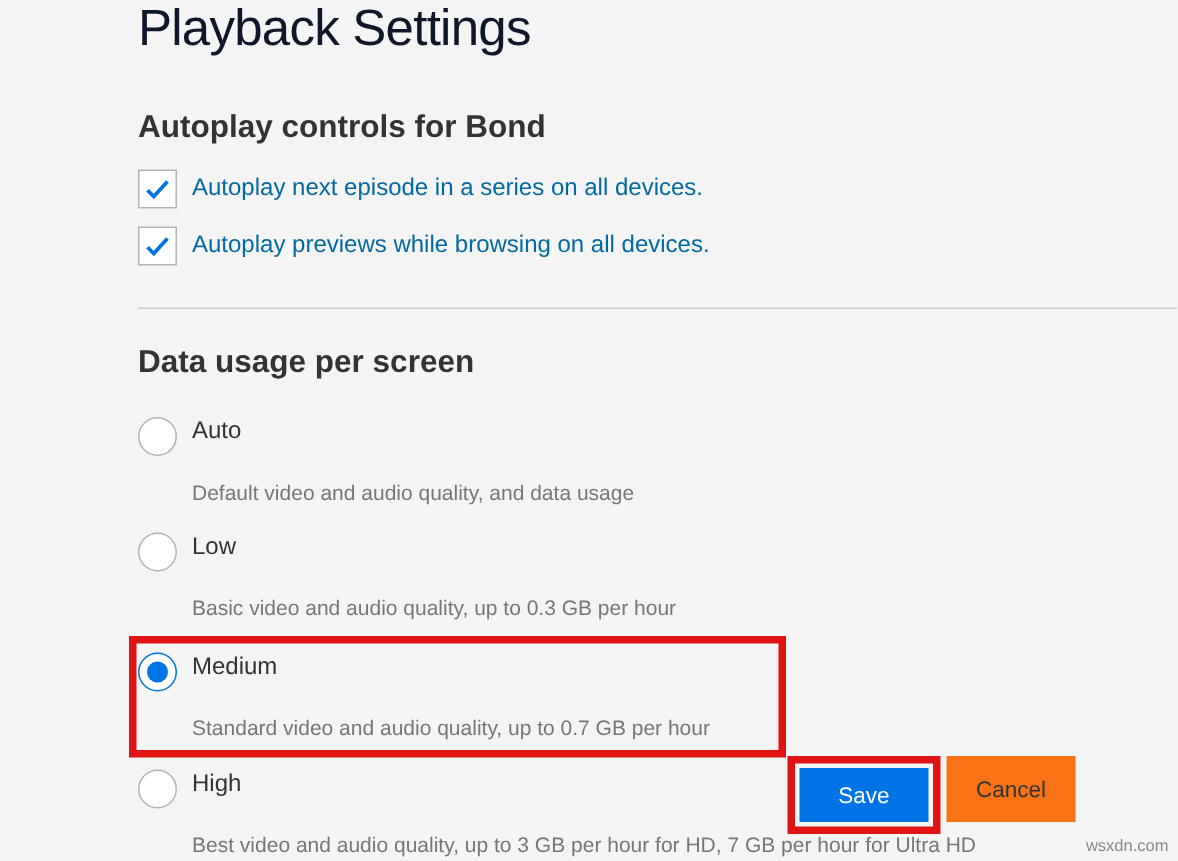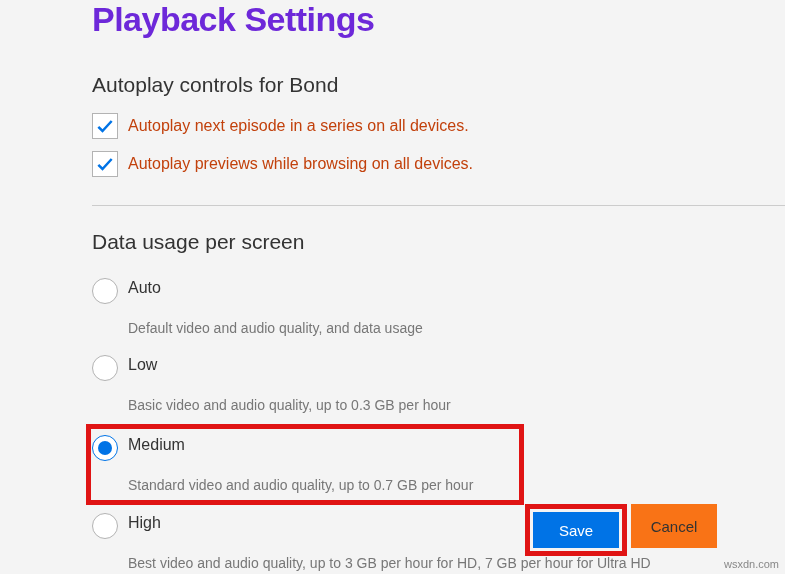--- a/index.html
+++ b/index.html
@@ -9,29 +9,29 @@
       width: 785px;
       height: 574px;
       position: relative;
       color: #333;
     }
     .content {
       padding: 0 0 0 92px;
     }
     .page-title {
       font-size: 34px;
-      font-weight: 700;
-      color: #6d28d9;
+      font-weight: 400;
+      color: #0f172a;
       margin-bottom: 34px;
       letter-spacing: -0.5px;
     }
     .section-title {
       font-size: 21px;
       color: #333;
-      font-weight: 400;
+      font-weight: 700;
       margin-bottom: 16px;
     }
     .checkbox-row {
       display: flex;
       align-items: center;
       margin-bottom: 12px;
     }
     .checkbox {
       width: 26px;
       height: 26px;
@@ -45,21 +45,21 @@
     }
     .checkbox svg {
       width: 20px;
       height: 20px;
       stroke: #0073e6;
       stroke-width: 3;
       fill: none;
     }
     .checkbox-label {
       font-size: 16px;
-      color: #c2410c;
+      color: #0369a1;
     }
     .divider {
       border: none;
       border-top: 1px solid #ccc;
       margin: 28px 0 24px 0;
     }
     .radio-list { }
     .radio-row {
       display: flex;
       align-items: flex-start;

